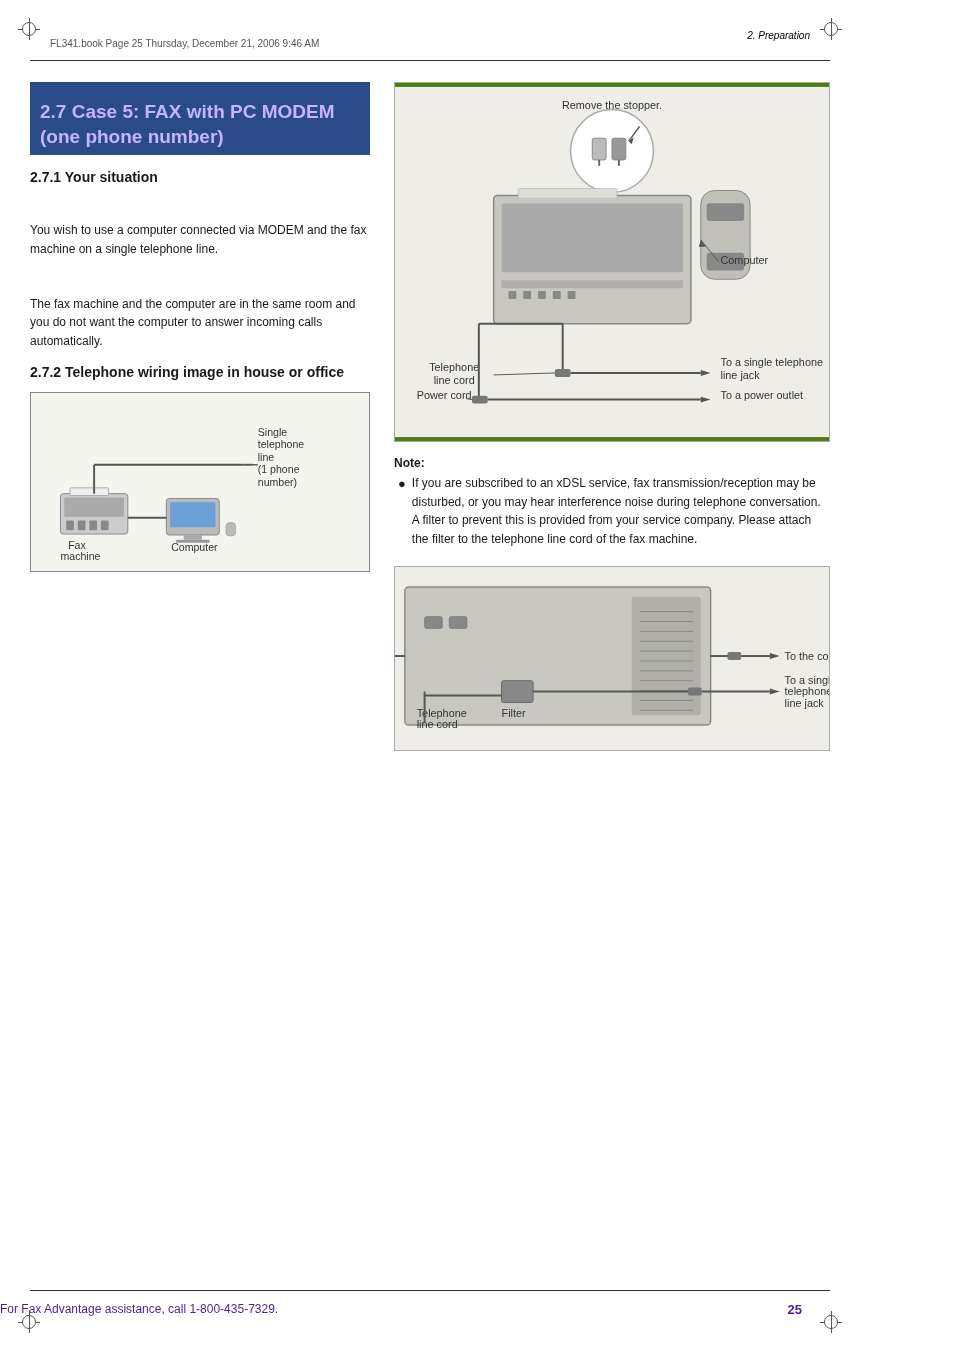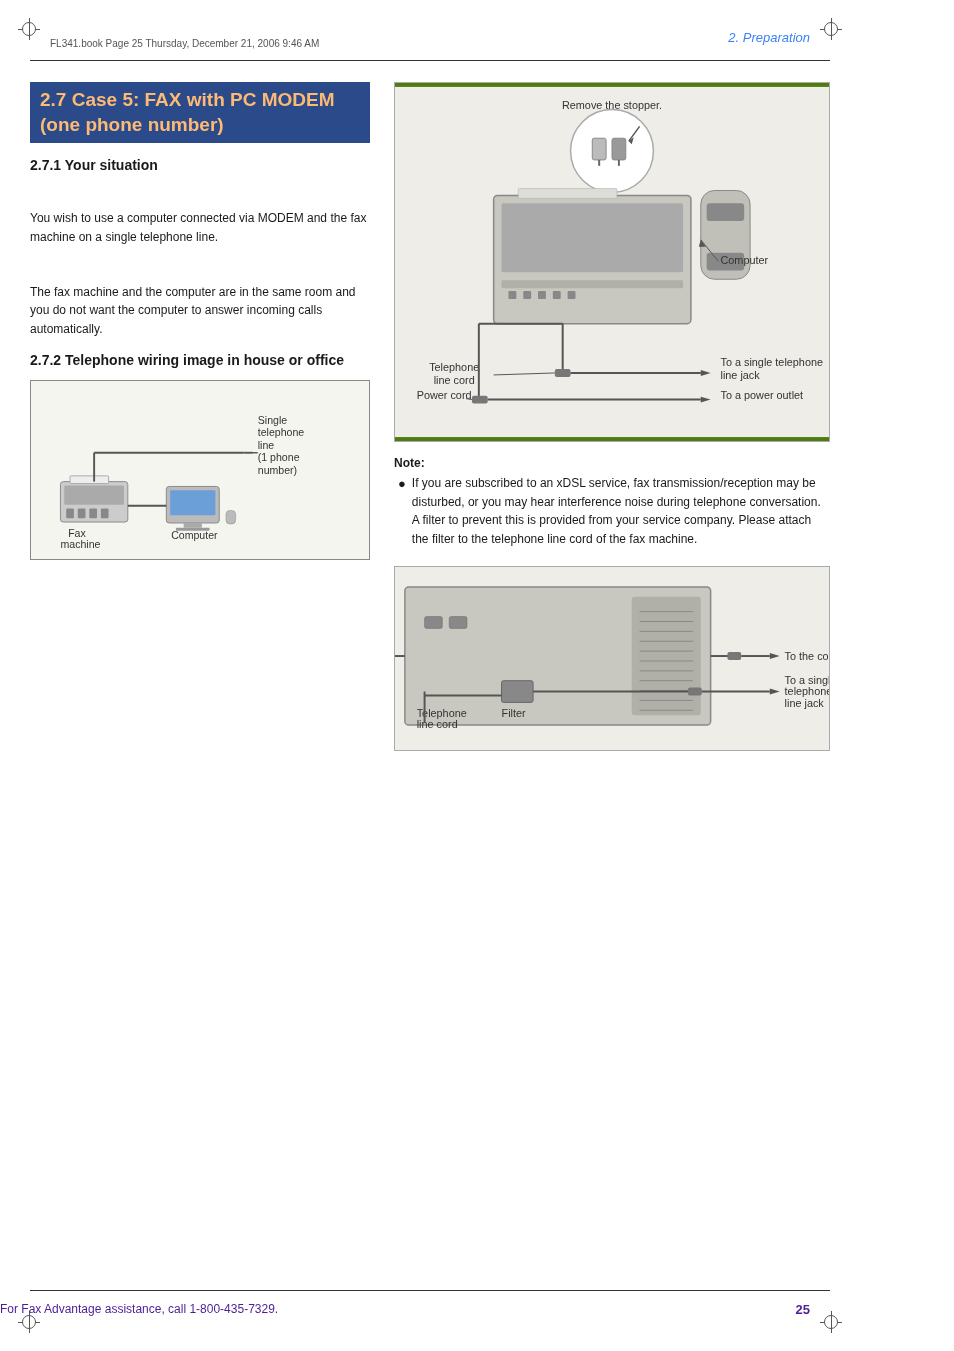--- a/index.html
+++ b/index.html
@@ -79,40 +79,40 @@
     .ch-tl { top: 18px; left: 18px; }
     .ch-tr { top: 18px; right: 18px; }
     .ch-bl { bottom: 18px; left: 18px; }
     .ch-br { bottom: 18px; right: 18px; }
 
     
     .page-header {
       position: absolute;
       top: 30px;
       right: 50px;
-      font-size: 13px;
+      font-size: 10px;
       font-style: italic;
-      color: #3b82f6;
+      color: #000000;
     }
 
     
     .page-footer {
       position: absolute;
       bottom: 35px;
       left: 0;
       right: 0;
       display: flex;
       justify-content: flex-start;
       align-items: center;
       font-size: 12px;
       color: #4c1d95;
     }
     .footer-page-num {
       position: absolute;
-      right: 50px;
+      right: 58px;
       font-size: 13px;
       font-weight: bold;
     }
 
     
     .file-info {
       position: absolute;
       top: 38px;
       left: 50px;
       font-size: 10px;
@@ -143,24 +143,25 @@
       padding-top: 10px;
     }
 
     
     .section-title-block {
       background: #2a4a8a;
       padding: 6px 10px;
       margin-bottom: 10px;
     }
     .section-title-block h2 {
-      color: #fdba74;
+      color: #c4b5fd;
       font-size: 19px;
       font-weight: bold;
       line-height: 1.3;
+      margin-top: 12px;
     }
 
     
     .sub-heading {
       font-size: 14px;
       font-weight: bold;
       margin-bottom: 6px;
       margin-top: 14px;
     }
 

